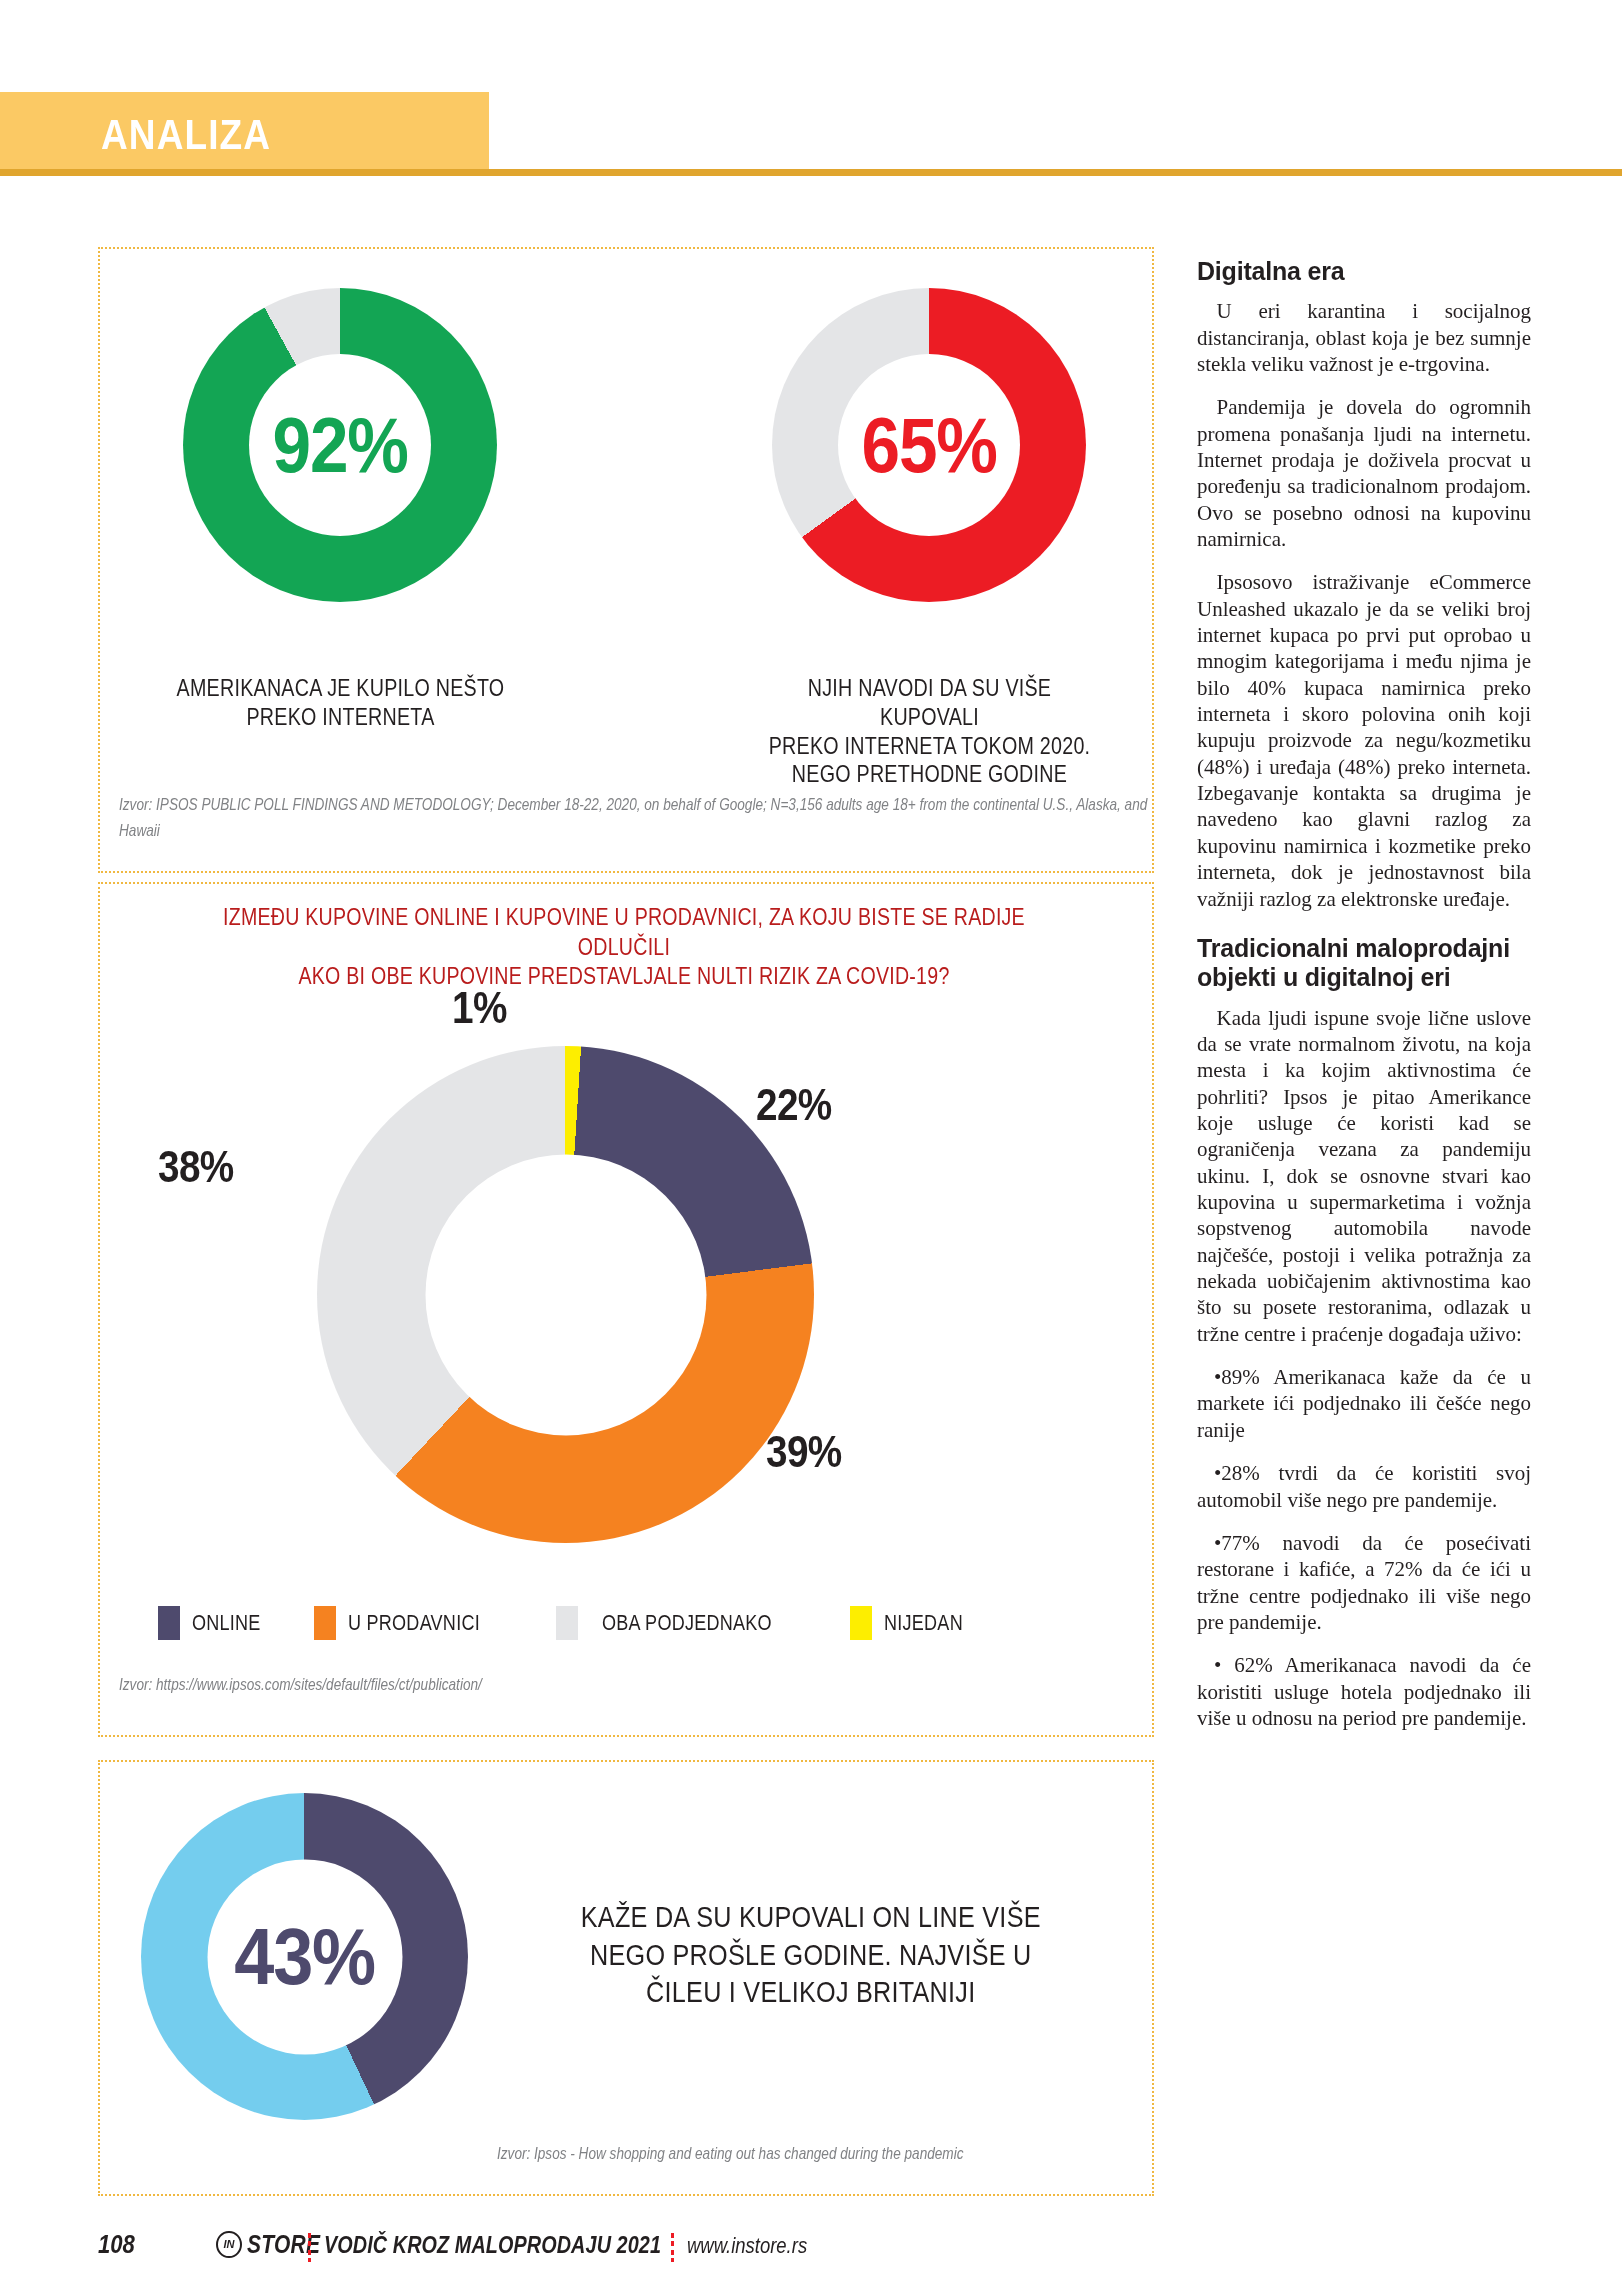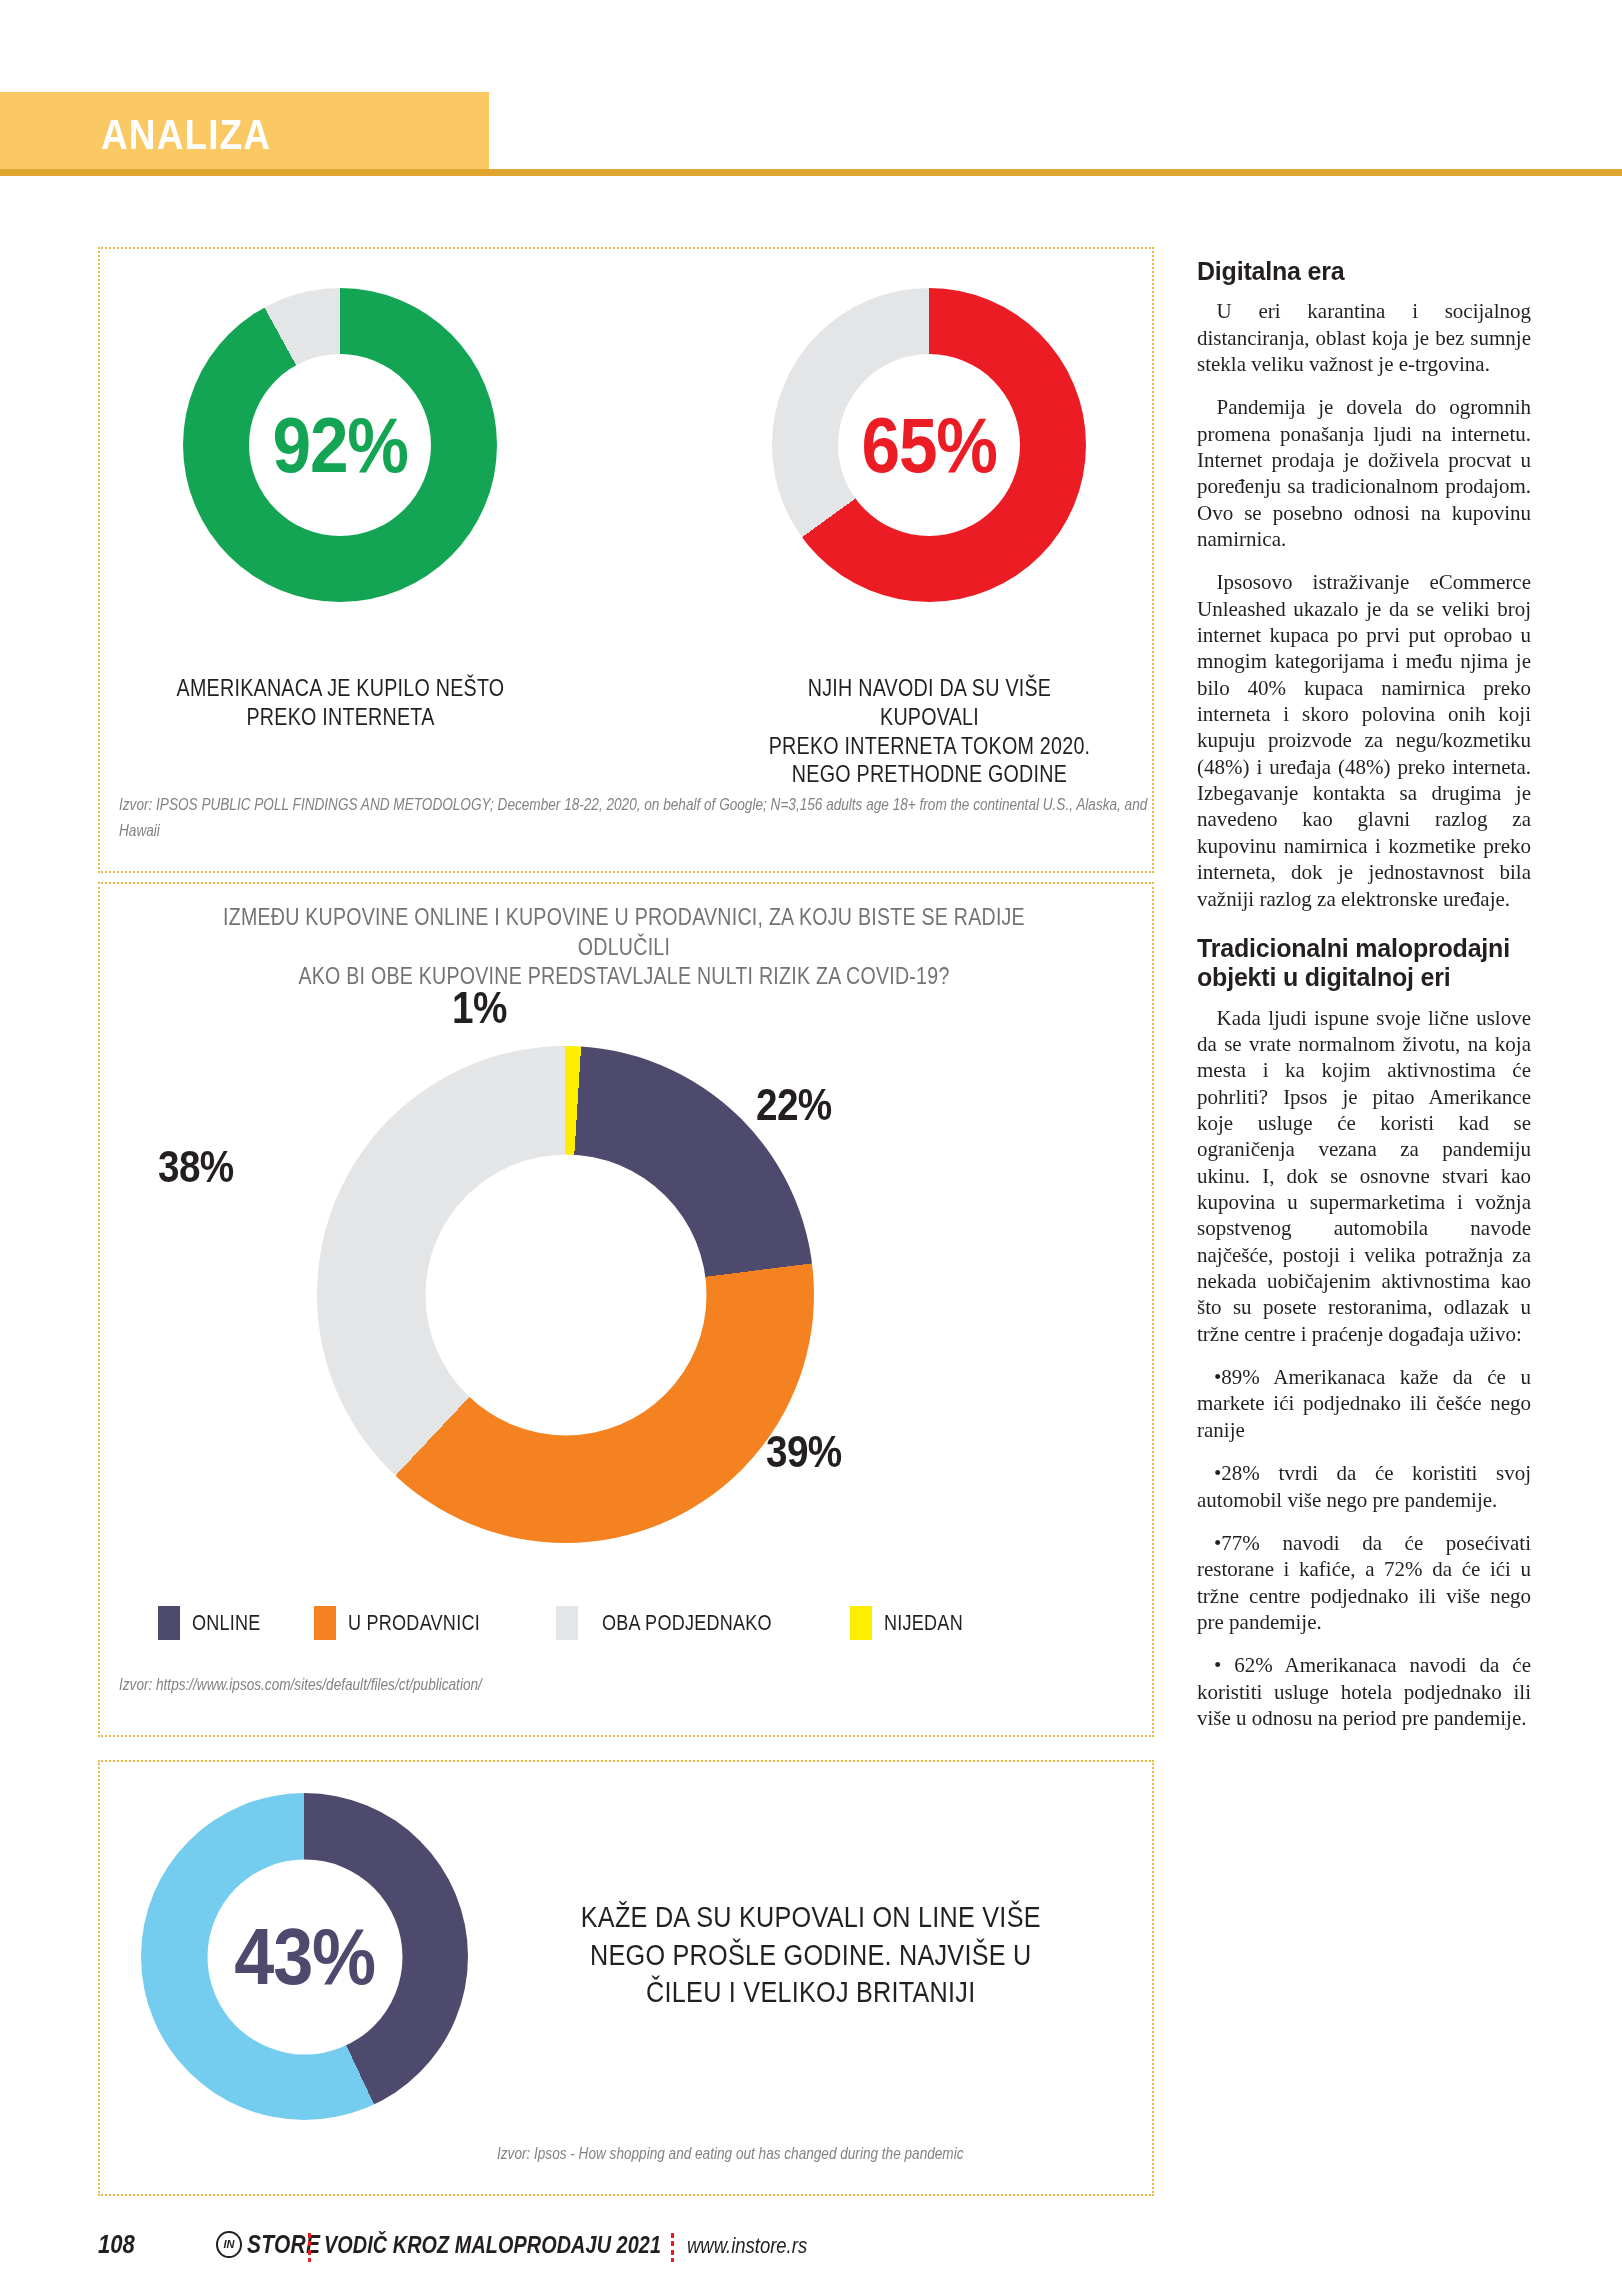--- a/index.html
+++ b/index.html
@@ -81,21 +81,21 @@
     transform:scaleX(0.80);transform-origin:left top;
     font-family:"Liberation Sans", sans-serif;
   }
   #src-top{left:119px;top:792px;width:1341px;}
   #src-mid{left:119px;top:1672px;width:1112px;}
   #src-bot{left:497px;top:2141px;width:883px;text-align:left;}
 
   
   .mid-title{
     position:absolute;left:111px;top:903px;width:1026px;
-    text-align:center;font-size:23.6px;line-height:1.26;color:#737373;
+    text-align:center;font-size:23.6px;line-height:1.26;color:#b91c1c;
     letter-spacing:0.3px;
     font-family:"Liberation Sans", sans-serif;
     white-space:pre-line;
   }
   .mid-title span{display:inline-block;transform:scaleX(0.83);}
 
   
   #donut-main{
     position:absolute;left:317px;top:1046px;width:497px;height:497px;
     border-radius:50%;

